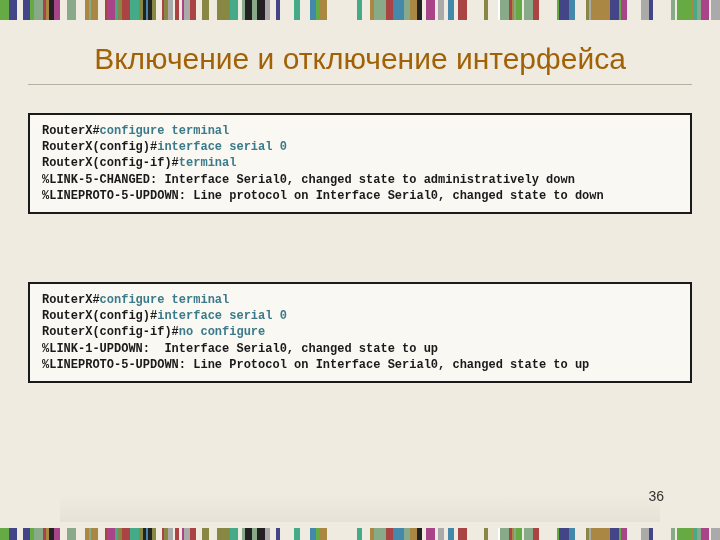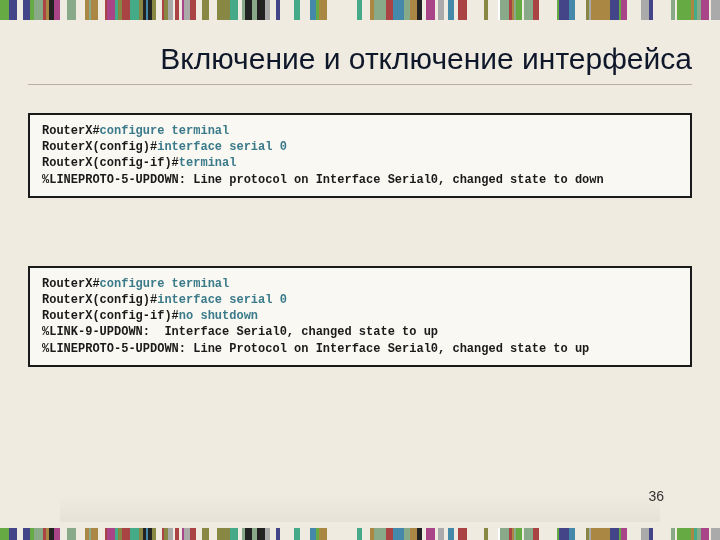--- a/index.html
+++ b/index.html
@@ -25,23 +25,23 @@
   .barcode-bot .bar { height: 60%; align-self: flex-end; }
 
   .content {
     position: absolute;
     top: 32px;
     left: 0;
     right: 0;
     padding: 0 28px;
   }
   .title {
-    text-align: right;
+    text-align: center;
     font-size: 30px;
-    color: #0f172a;
+    color: #a16207;
     font-weight: normal;
     padding: 10px 0 8px;
     border-bottom: 1px solid #b8b0a0;
     margin-bottom: 28px;
   }
 
   .code-box {
     border: 2px solid #1a1a1a;
     background: #faf8f2;
     padding: 8px 12px;
@@ -346,25 +346,26 @@
     <span class="bar" style="width: 9px; background: rgb(170, 170, 170);"></span>
   </div>
 
 <div class="content">
   <h1 class="title">Включение и отключение интерфейса</h1>
 
   <div class="code-box" id="box1">
       <div class="code-line"><span>RouterX#</span><span class="cmd">configure terminal</span></div>
       <div class="code-line"><span>RouterX(config)#</span><span class="cmd">interface serial 0</span></div>
       <div class="code-line"><span>RouterX(config-if)#</span><span class="cmd">terminal</span></div>
+      <div class="code-line"><span>%LINK-5-CHANGED: Interface Serial0, changed state to administratively down</span></div>
       <div class="code-line"><span>%LINEPROTO-5-UPDOWN: Line protocol on Interface Serial0, changed state to down</span></div>
     </div>
   <div class="code-box" id="box2">
       <div class="code-line"><span>RouterX#</span><span class="cmd">configure terminal</span></div>
       <div class="code-line"><span>RouterX(config)#</span><span class="cmd">interface serial 0</span></div>
-      <div class="code-line"><span>RouterX(config-if)#</span><span class="cmd">no shutdown</span></div>
-      <div class="code-line"><span>%LINK-9-UPDOWN:  Interface Serial0, changed state to up</span></div>
+      <div class="code-line"><span>RouterX(config-if)#</span><span class="cmd">no configure</span></div>
+      <div class="code-line"><span>%LINK-1-UPDOWN:  Interface Serial0, changed state to up</span></div>
       <div class="code-line"><span>%LINEPROTO-5-UPDOWN: Line Protocol on Interface Serial0, changed state to up</span></div>
     </div>
 </div>
 
 <div class="paper-shadow"></div>
 <div class="page-num">36</div>
 
 </body></html>

